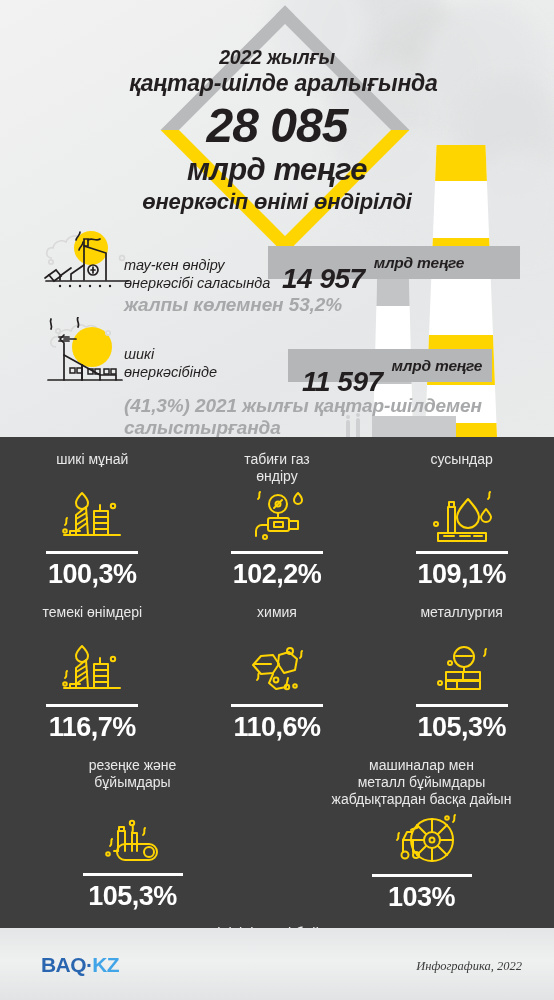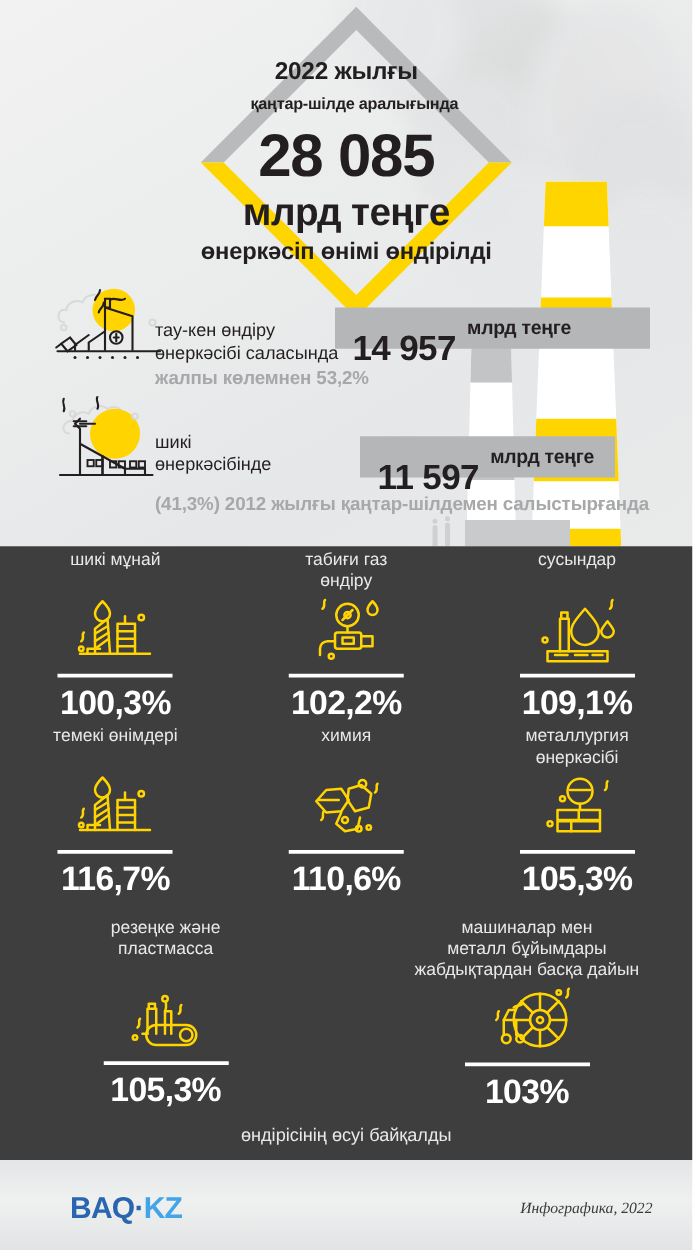--- a/index.html
+++ b/index.html
@@ -20,20 +20,21 @@
   }
 
   
   .light-section {
     position: absolute;
     left: 0; top: 0;
     width: 554px;
     height: 437px;
     background: linear-gradient(150deg, #f2f2f2 0%, #eceded 35%, #e6e7e8 70%, #e9eaea 100%);
     overflow: hidden;
+    font-style: italic;
   }
 
   
   .smoke {
     position: absolute;
     border-radius: 50%;
     background: #e0e1e2;
     filter: blur(9px);
     opacity: .85;
   }
@@ -127,41 +128,41 @@
     color: #231f20;
     z-index: 5;
   }
   .hl-line1 {
     font-size: 19.5px;
     font-weight: bold;
     line-height: 26px;
     letter-spacing: -.2px;
   }
   .hl-line2 {
-    font-size: 13px;
+    font-size: 23px;
     font-weight: bold;
     line-height: 26px;
     letter-spacing: -.2px;
     margin-left: 13px;
   }
   .hl-big {
     font-size: 48px;
     font-weight: bold;
     line-height: 52px;
     letter-spacing: -1px;
     margin-top: 4px;
   }
   .hl-unit {
     font-size: 31px;
     font-weight: bold;
     line-height: 36px;
     letter-spacing: -.5px;
   }
   .hl-sub {
-    font-size: 19px;
+    font-size: 22px;
     font-weight: bold;
     line-height: 26px;
     margin-top: 1px;
     letter-spacing: -.2px;
   }
 
   
   .stat-block { position: absolute; z-index: 6; }
   #stat1 { left: 0; top: 222px; width: 554px; height: 92px; }
   #stat2 { left: 0; top: 315px; width: 554px; height: 98px; }
@@ -203,21 +204,21 @@
   .stat-unit {
     font-size: 15.5px;
     font-weight: bold;
     color: #231f20;
     margin-left: 9px;
     letter-spacing: -.2px;
   }
   .stat-note {
     position: absolute;
     left: 124px;
-    font-size: 15px;
+    font-size: 19px;
     font-weight: bold;
     color: #a7a8a9;
     letter-spacing: -.1px;
   }
   #stat1 .stat-note { top: 72px; }
   #stat2 .stat-note { left: 124px; top: 80px; }
 
   
   .dark-section {
     position: absolute;
@@ -227,21 +228,21 @@
   }
 
   .grid-row {
     display: flex;
     width: 554px;
   }
   .cell {
     flex: 1;
     text-align: center;
     color: #ffffff;
-    padding-top: 2px;
+    padding-top: 14px;
   }
   .cell-title {
     font-size: 14px;
     line-height: 17px;
     color: #e9e9e9;
     min-height: 34px;
     padding: 0 6px;
   }
   .cell-icon {
     height: 62px;
@@ -283,24 +284,23 @@
   
   .bottom-bar {
     position: absolute;
     left: 0; top: 928px;
     width: 554px; height: 72px;
     background: linear-gradient(180deg, #e4e5e6 0%, #eff0f0 45%, #e2e3e4 100%);
   }
   .logo {
     position: absolute;
     left: 41px; top: 25px;
-    font-size: 24px;
+    font-size: 21px;
     font-weight: bold;
     letter-spacing: -.6px;
-    margin-left: 15px;
   }
   .logo .baq { color: #2a66b0; }
   .logo .dot { color: #2a66b0; }
   .logo .kz  { color: #42a5e8; }
   .credit {
     position: absolute;
     right: 32px; top: 31px;
     font-size: 12.5px;
     font-style: italic;
     color: #3a3a3a;
@@ -431,21 +431,21 @@
         </svg>
       </div>
       <div class="stat-label">
         <div>шикі</div>
         <div>өнеркәсібінде</div>
       </div>
       <div class="stat-bar">
         <span class="stat-num">11 597</span>
         <span class="stat-unit">млрд теңге</span>
       </div>
-      <div class="stat-note">(41,3%) 2012 жылғы қаңтар-шілдемен салыстырғанда</div>
+      <div class="stat-note">(41,3%) 2021 жылғы қаңтар-шілдемен салыстырғанда</div>
     </div>
 
   </div>
 
   <div class="dark-section">
 
     <div class="grid-row">
 
       <div class="cell">
         <div class="cell-title">
@@ -572,21 +572,20 @@
             </g>
           </svg>
         </div>
         <div class="cell-rule"></div>
         <div class="cell-value">110,6%</div>
       </div>
 
       <div class="cell">
         <div class="cell-title">
           <div>металлургия</div>
-          <div>өнеркәсібі</div>
         </div>
         <div class="cell-icon">
           <svg viewBox="0 0 72 58" width="72" height="58">
             <g fill="none" stroke="#ffd400" stroke-width="2" stroke-linecap="round" stroke-linejoin="round">
               <circle cx="38" cy="15" r="10"></circle>
               <path d="M30 14h16"></path>
               <path d="M38 25v5"></path>
               <rect x="20" y="30" width="34" height="8"></rect>
               <rect x="20" y="39" width="34" height="8"></rect>
               <path d="M37 30v8M31 39v8"></path>
@@ -599,21 +598,21 @@
         <div class="cell-rule"></div>
         <div class="cell-value">105,3%</div>
       </div>
     </div>
 
     <div class="row3">
 
       <div class="cell-wide">
         <div class="cell-title">
           <div>резеңке және</div>
-          <div>пластмасса</div>
+          <div>бұйымдары</div>
         </div>
         <div class="cell-icon">
           <svg viewBox="0 0 90 58" width="90" height="58">
             <g fill="none" stroke="#ffd400" stroke-width="2" stroke-linecap="round" stroke-linejoin="round">
               <path d="M30 40V20h7v20"></path>
               <path d="M31 20v-4h5v4"></path>
               <path d="M44 40V22h5v18"></path>
               <path d="M44 22c2-4 0-6 1-8"></path>
               <path d="M37 33h24a8 8 0 0 1 0 16H37a8 8 0 0 1 0-16z"></path>
               <circle cx="61" cy="41" r="5"></circle>

